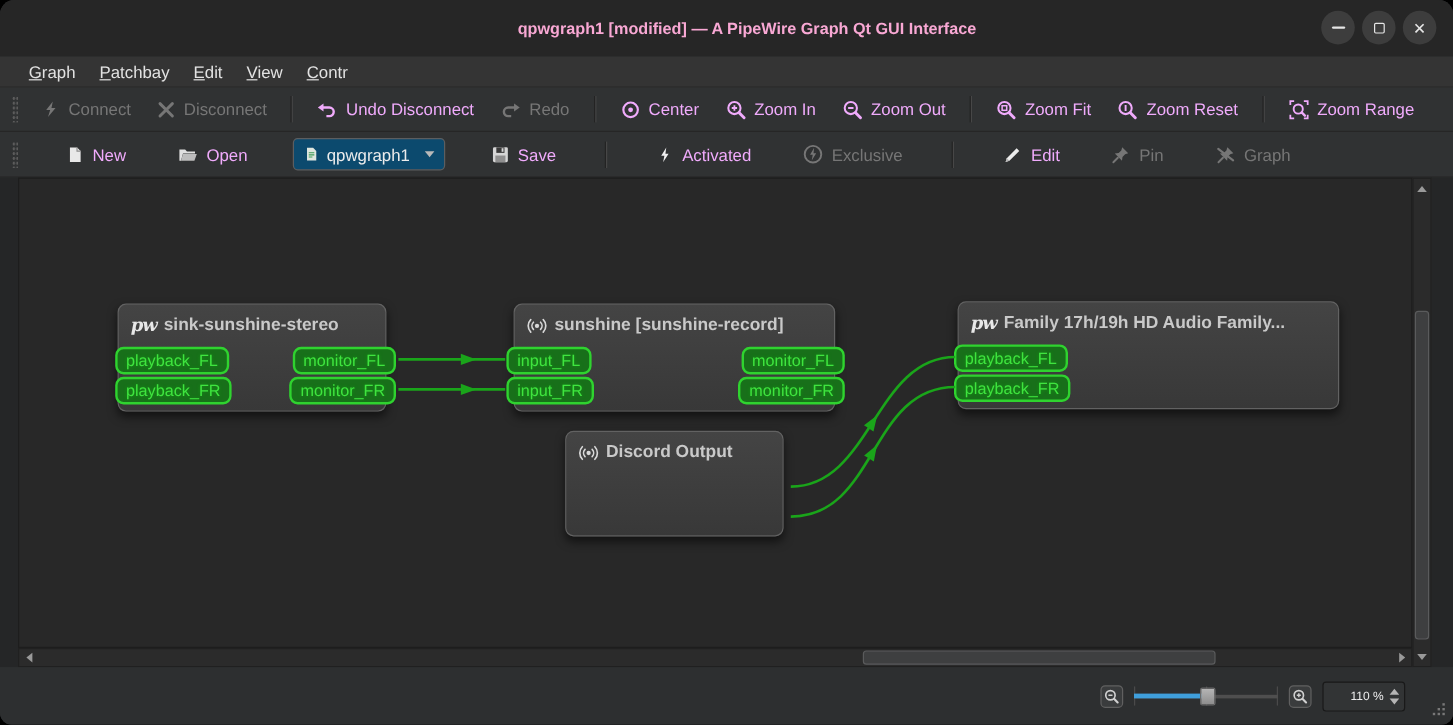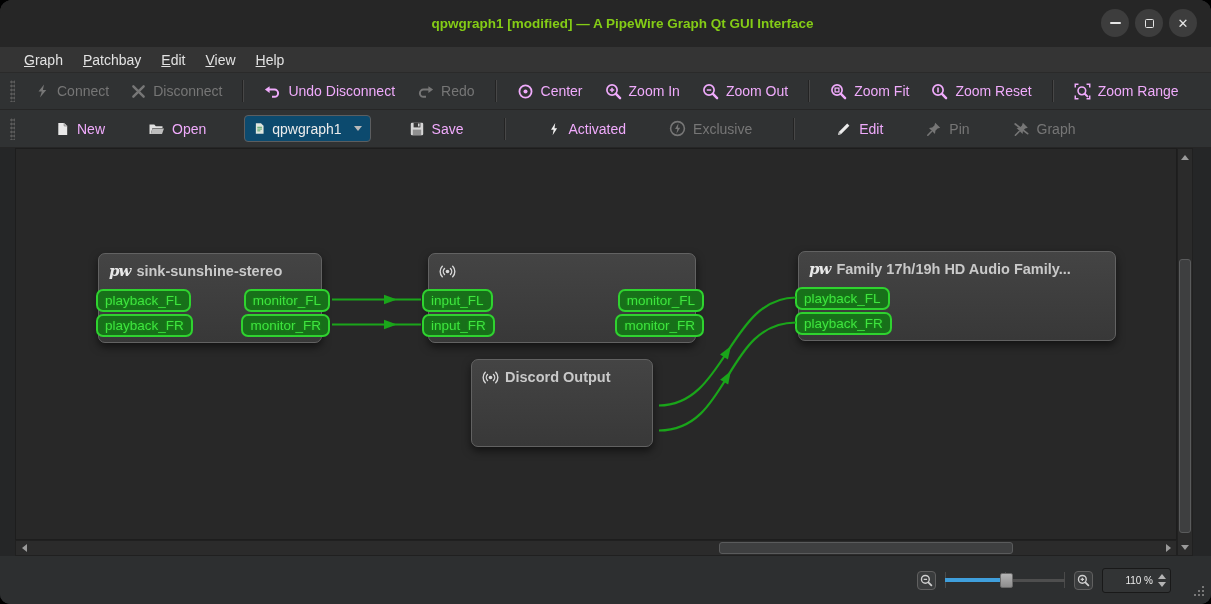--- a/index.html
+++ b/index.html
@@ -1,21 +1,21 @@
 <!DOCTYPE html>
 <html><head>
 <meta charset="utf-8">
 <style>
   * { margin:0; padding:0; box-sizing:border-box; }
   html,body { background:#000; width:1211px; height:604px; font-family:"Liberation Sans","DejaVu Sans",sans-serif; }
   .window { position:relative; width:1211px; height:604px; background:#2f3132; border-radius:12px 12px 10px 10px; overflow:hidden; }
 
   
   .titlebar { position:relative; height:47px; background:#262626; display:flex; align-items:center; justify-content:center; }
-  .titlebar .title { color:#84cc16; font-size:13.5px; font-weight:bold;margin-left:34px; }
+  .titlebar .title { color:#f9a8d4; font-size:13.5px; font-weight:bold;margin-left:34px; }
   .winbtns { position:absolute; right:14px; top:9px; display:flex; gap:6px; }
   .winbtn { width:28px; height:28px; border-radius:50%; background:#3d3d3d; display:flex; align-items:center; justify-content:center; color:#e6e6e6; }
   .glyph-min { width:11px; height:2px; background:#e6e6e6; border-radius:1px; }
   .glyph-max { width:9px; height:9px; border:1.5px solid #e6e6e6; border-radius:1.5px; }
   .glyph-close { font-size:13px; line-height:1; color:#e6e6e6; }
 
   
   .menubar { height:26px; background:#343434; display:flex; align-items:center; padding-left:14px; border-bottom:1px solid #2a2a2a; }
   .menu-item { color:#e2e2e2; font-size:14px; padding:2px 10px; display:inline-block; }
   .menu-item::first-letter { text-decoration:underline; }
@@ -94,21 +94,21 @@
           <span class="glyph-close">✕</span>
         </div>
     </div>
   </div>
 
   <div class="menubar">
     <span class="menu-item">Graph</span>
     <span class="menu-item">Patchbay</span>
     <span class="menu-item">Edit</span>
     <span class="menu-item">View</span>
-    <span class="menu-item">Help</span>
+    <span class="menu-item">Contr</span>
   </div>
 
   <div class="toolbar toolbar1">
     <div class="tb-handle"></div>
 
     <div class="tb-btn disabled">
       <svg width="16" height="16" viewBox="0 0 16 16">
           <polygon points="10,1.5 4.5,8.6 7.8,8.6 6,14.5 12.3,7 8.9,7" fill="currentColor"></polygon>
         </svg>
       <span>Connect</span>
@@ -297,20 +297,21 @@
         <div class="node-title">
           <svg width="17" height="17" viewBox="0 0 16 16">
               <g stroke="#d8d8d8" fill="none" stroke-width="1.3" stroke-linecap="round">
                 <path d="M5.2 5.2 a4 4 0 0 0 0 5.6"></path>
                 <path d="M3.1 3.1 a7 7 0 0 0 0 9.8"></path>
                 <path d="M10.8 5.2 a4 4 0 0 1 0 5.6"></path>
                 <path d="M12.9 3.1 a7 7 0 0 1 0 9.8"></path>
               </g>
               <circle cx="8" cy="8" r="1.7" fill="#d8d8d8"></circle>
             </svg>
+          <span>sunshine [sunshine-record]</span>
         </div>
         <div class="ports">
           <div class="port-row">
             <div class="port in" style="margin-left:-7px;">input_FL</div>
             <div class="port out">monitor_FL</div>
           </div>
           <div class="port-row">
             <div class="port in" style="margin-left:-7px;">input_FR</div>
             <div class="port out">monitor_FR</div>
           </div>

